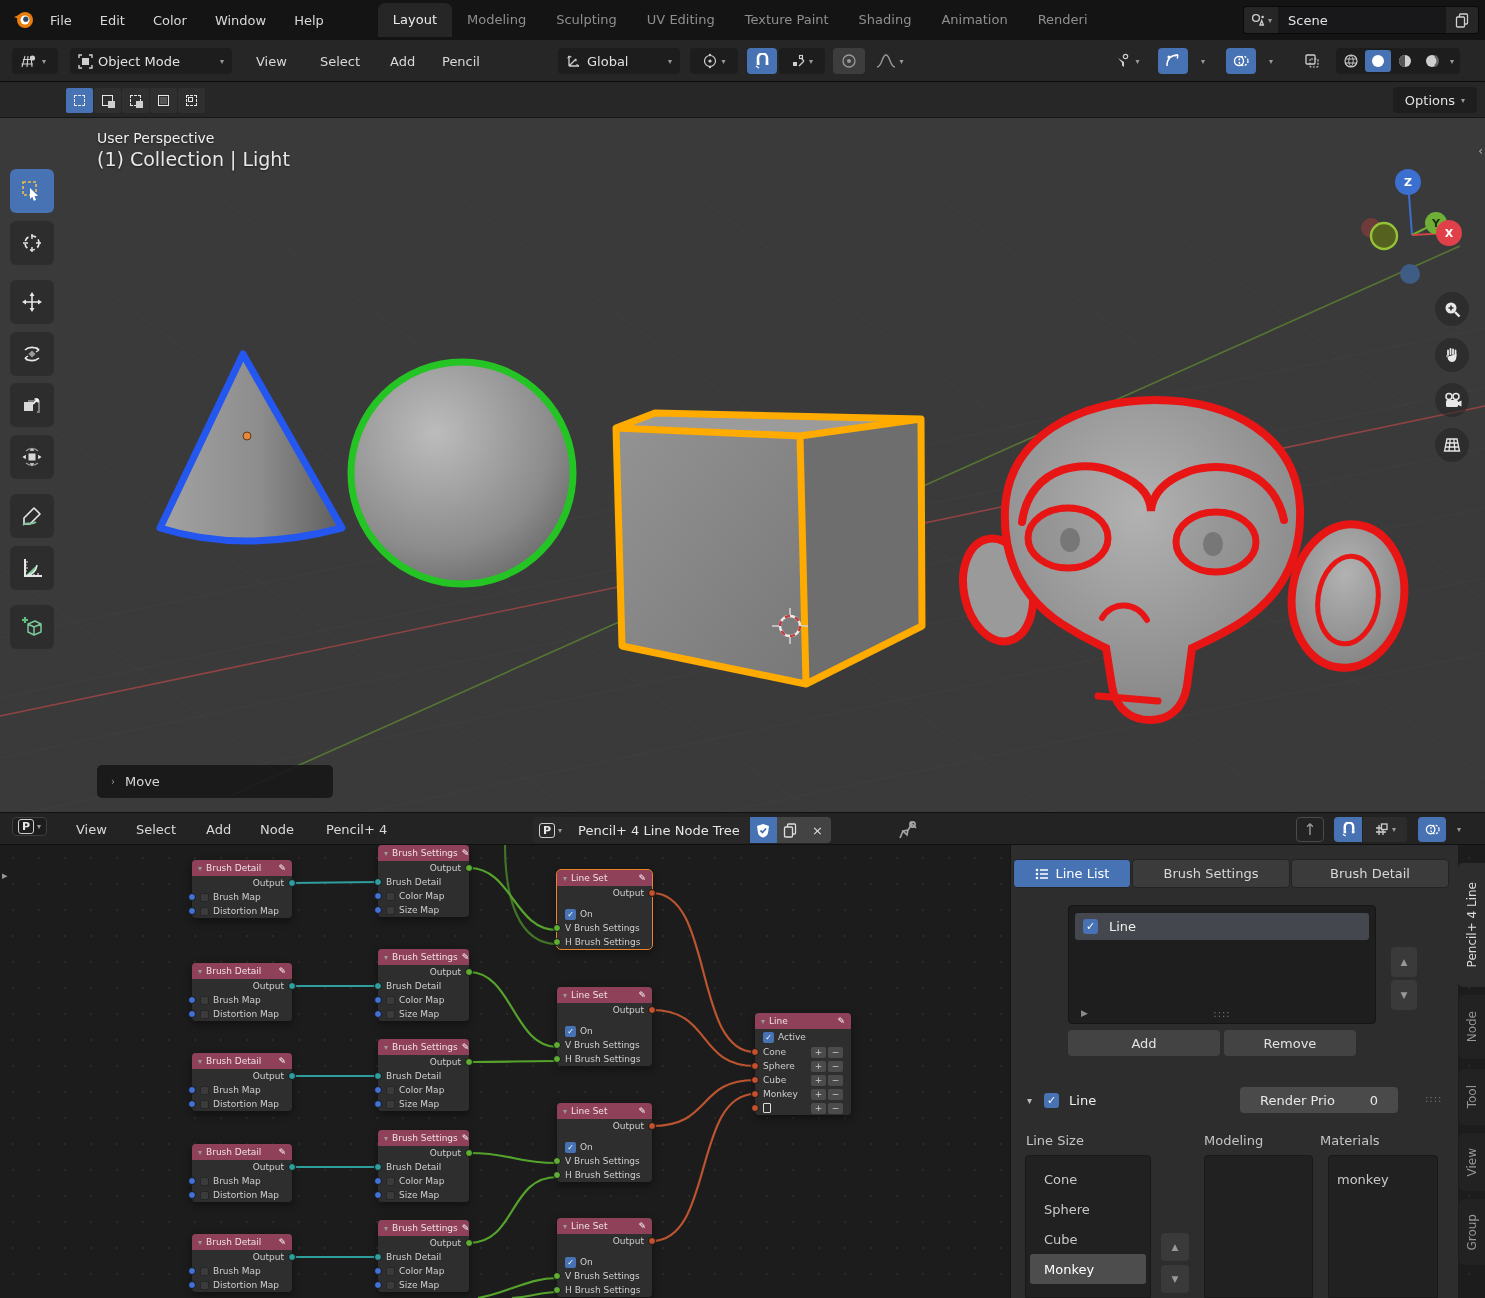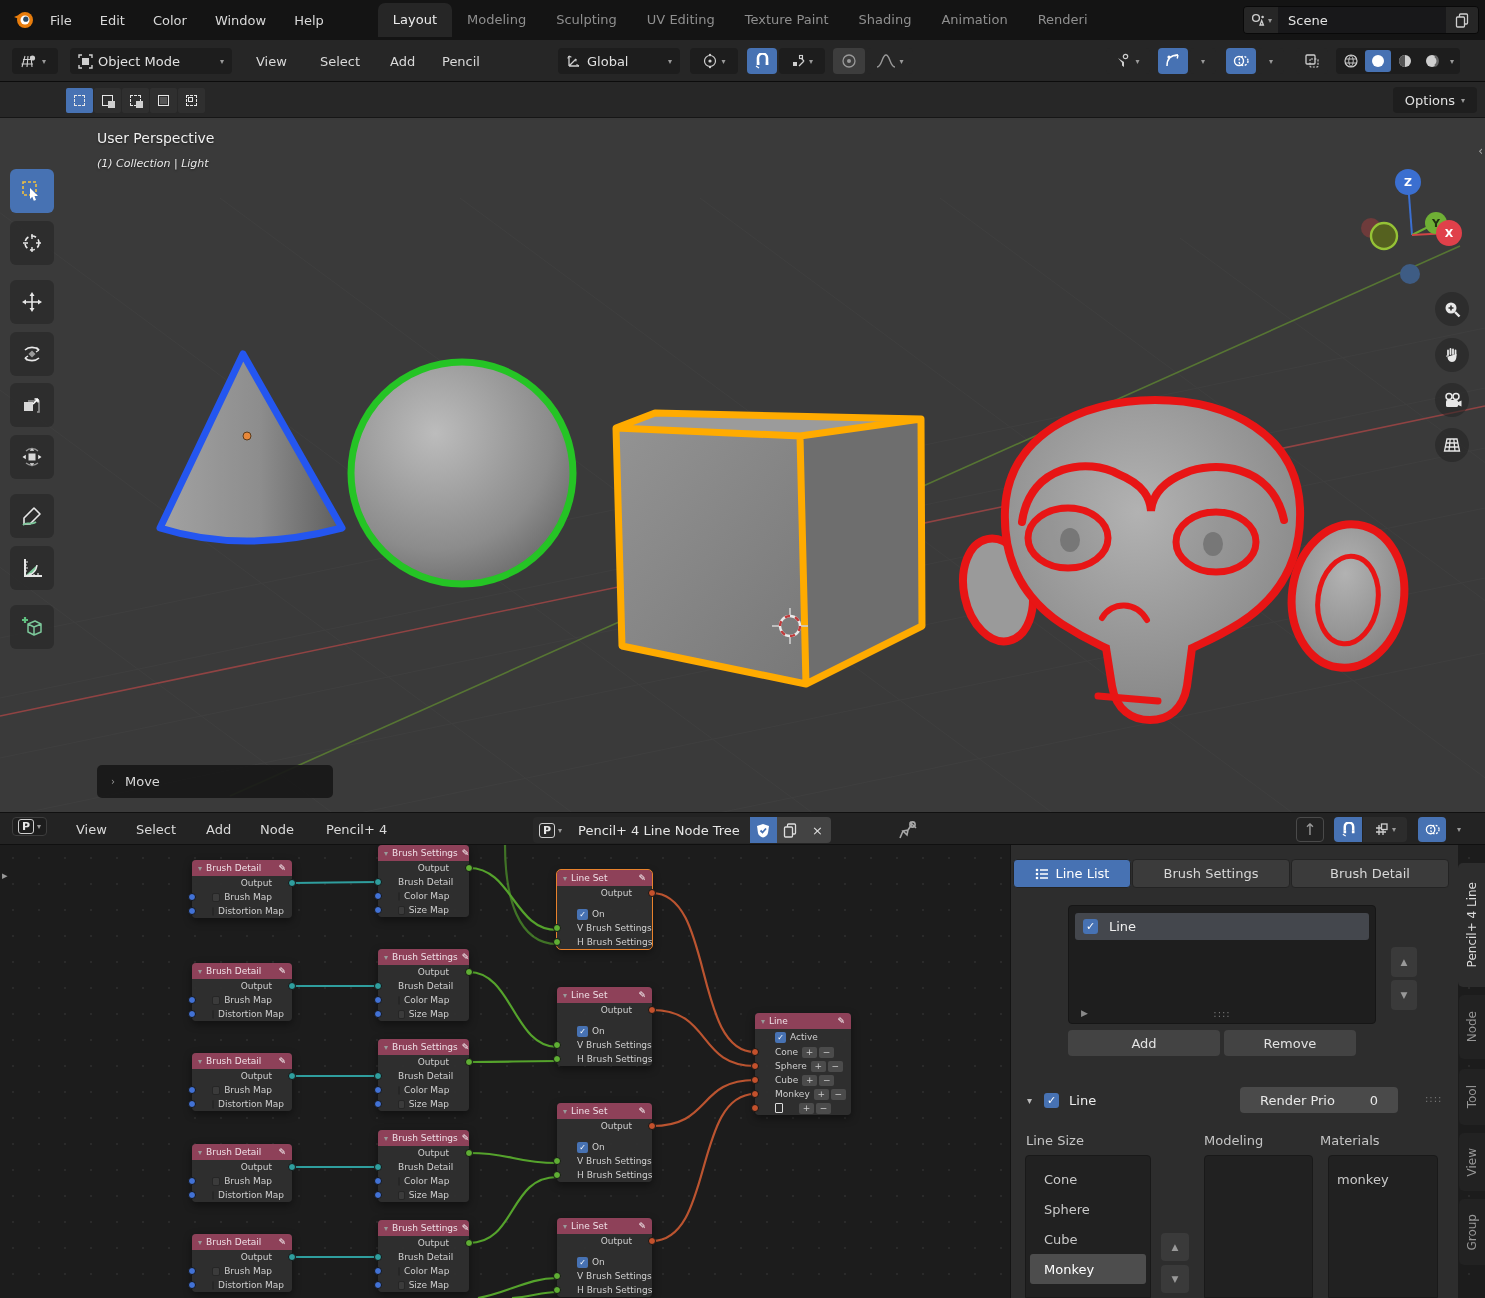--- a/index.html
+++ b/index.html
@@ -32,21 +32,21 @@
   .modebar{position:absolute;left:0;top:82px;width:1485px;height:36px;background:#272727;border-bottom:1px solid #161616;}
   .selmode{position:absolute;left:66px;top:6px;display:flex;gap:1px;}
   .smbtn{width:27px;height:25px;background:#2f2f2f;display:flex;align-items:center;justify-content:center;border-radius:2px;}
   .smbtn.on{background:var(--blue);}
   .dashsq{width:11px;height:11px;border:1px dashed #e8e8e8;position:relative;}
   .dashsq .fill{position:absolute;width:7px;height:7px;background:#cfcfcf;}
   .optbtn{position:absolute;right:8px;top:5px;height:26px;background:#1e1e1e;border-radius:4px;display:flex;align-items:center;gap:6px;padding:0 12px;font-size:13px;color:#e0e0e0;}
   
   .vp{position:absolute;left:0;top:118px;width:1485px;height:694px;background:#3a3a3a;overflow:hidden;}
   .vptext{position:absolute;left:97px;top:12px;font-size:14px;color:#f0f0f0;text-shadow:0 1px 2px #0008;}
-  .vptext2{position:absolute;left:97px;top:39px;font-size:11px;color:#e8e8e8;text-shadow:0 1px 2px #0008;font-style:italic;}
+  .vptext2{position:absolute;left:97px;top:30px;font-size:19px;color:#e8e8e8;text-shadow:0 1px 2px #0008;}
   .toolbar{position:absolute;left:10px;top:0;}
   .tbtn{position:absolute;left:0;width:44px;height:44px;background:rgba(45,45,45,.92);border-radius:6px;display:flex;align-items:center;justify-content:center;}
   .tbtn.on{background:var(--blue);}
   .movebox{position:absolute;left:97px;top:647px;width:236px;height:33px;background:rgba(24,24,24,.92);border-radius:5px;display:flex;align-items:center;gap:10px;padding:0 14px;font-size:13px;color:#d8d8d8;}
   .navbtn{position:absolute;width:34px;height:34px;border-radius:50%;background:rgba(35,35,35,.55);display:flex;align-items:center;justify-content:center;}
   .collapseL{position:absolute;right:2px;top:26px;color:#aaa;font-size:12px;}
   
   .nhd{position:absolute;left:0;top:812px;width:1485px;height:33px;background:#232323;border-top:1px solid #101010;border-bottom:1px solid #101010;}
   .nhd .menu{height:33px;font-size:13px;}
   .pbox{display:flex;align-items:center;gap:3px;background:#1d1d1d;border:1px solid #3d3d3d;border-radius:4px;padding:1px 5px;}
@@ -56,21 +56,21 @@
   .treew .tname{background:#282828;font-size:13px;color:#e6e6e6;padding:0 10px;height:26px;display:flex;align-items:center;}
   .treew .tbtn2{width:27px;height:26px;display:flex;align-items:center;justify-content:center;background:#434343;}
   .treew .tbtn2.shield{background:var(--blue);}
   
   .ncanvas{position:absolute;left:0;top:845px;width:1485px;height:453px;background:#1c1c1c;background-image:radial-gradient(circle,#2a2a2a 1px,transparent 1.3px);background-size:26px 26px;overflow:hidden;}
   svg.links{position:absolute;left:0;top:0;pointer-events:none;}
   .node{position:absolute;background:rgba(47,47,47,.97);border-radius:4px;box-shadow:0 3px 8px rgba(0,0,0,.45);font-size:9px;color:#cfcfcf;}
   .node.sel{outline:1.5px solid #e8822c;}
   .nhead{height:16px;display:flex;align-items:center;gap:4px;padding:0 6px;background:var(--nh);border-radius:4px 4px 0 0;color:#efdfe6;font-size:9px;white-space:nowrap;}
   .nhead .pen{margin-left:auto;font-size:9px;color:#fff;}
-  .nrow{height:14px;display:flex;align-items:center;gap:4px;padding:0 20px;position:relative;white-space:nowrap;}
+  .nrow{height:14px;display:flex;align-items:center;gap:4px;padding:0 8px;position:relative;white-space:nowrap;}
   .nrow.out{justify-content:flex-end;}
   .ngap{height:7px;}
   .sock{position:absolute;width:8px;height:8px;border-radius:50%;border:1px solid #151515;top:3px;}
   .sock.l{left:-4px;} .sock.r{right:-4px;}
   .s-teal{background:var(--teal);} .s-green{background:#5fae34;} .s-blue{background:var(--bsock);} .s-orange{background:#c4512c;}
   .mapcb{width:9px;height:9px;background:#3b3b3b;border:1px solid #262626;border-radius:2px;}
   .ckb{width:11px;height:11px;background:var(--blue);border-radius:2px;color:#fff;font-size:8px;display:flex;align-items:center;justify-content:center;}
   .pm{width:15px;height:11px;background:#4b4b4b;border-radius:2px;color:#ccc;font-size:9px;display:flex;align-items:center;justify-content:center;}
   .pmwrap{margin-left:auto;display:flex;gap:2px;}
   .fileicon{width:8px;height:10px;border:1px solid #ddd;border-radius:1px;position:relative;}

